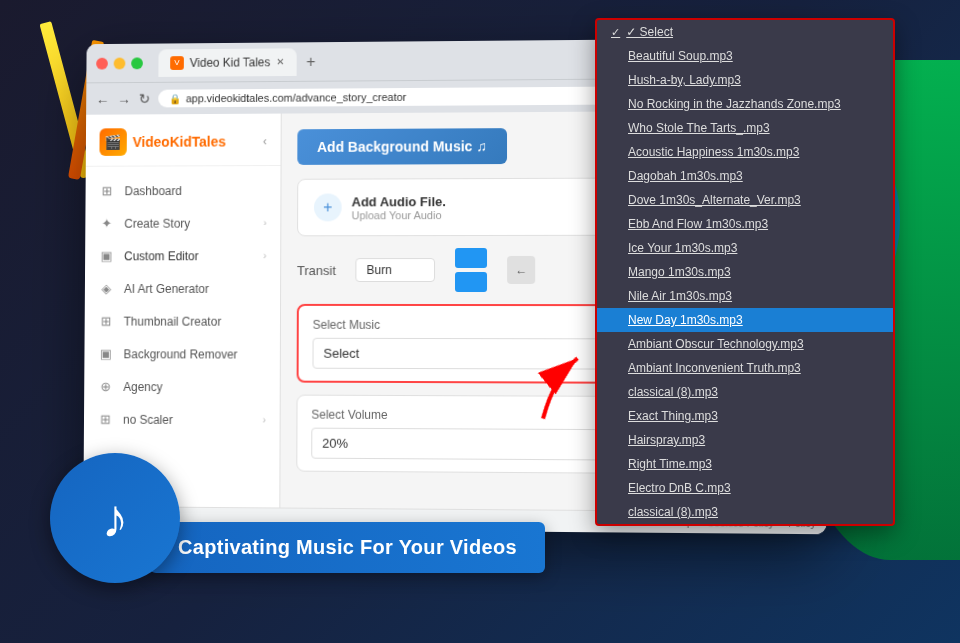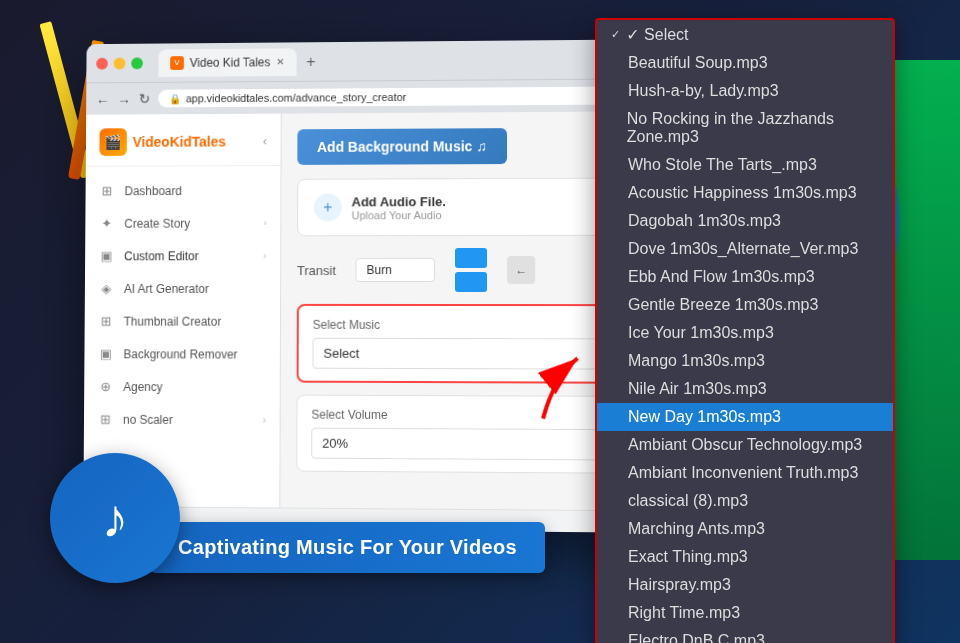--- a/index.html
+++ b/index.html
@@ -384,26 +384,27 @@
       background: #3a3a4a;
       border-radius: 4px;
       border: 2px solid #cc0000;
       z-index: 100;
       overflow: hidden;
       box-shadow: 0 8px 24px rgba(0,0,0,0.4);
     }
 
     .dropdown-item {
       padding: 5px 14px;
-      font-size: 16px;
+      font-size: 12px;
       color: #ddd;
       cursor: pointer;
       display: flex;
       align-items: center;
       gap: 6px;
+      text-decoration: underline;
     }
 
     .dropdown-item.selected {
       background: #1a7fd4;
       color: white;
     }
 
     .dropdown-item.checked::before {
       content: '✓';
       color: #ddd;
@@ -642,29 +643,27 @@
 <div class="dropdown-menu" id="dropdown-menu">
 <div class="dropdown-item checked">✓ Select</div>
     <div class="dropdown-item">  Beautiful Soup.mp3</div>
     <div class="dropdown-item">  Hush-a-by, Lady.mp3</div>
     <div class="dropdown-item">  No Rocking in the Jazzhands Zone.mp3</div>
     <div class="dropdown-item">  Who Stole The Tarts_.mp3</div>
     <div class="dropdown-item">  Acoustic Happiness 1m30s.mp3</div>
     <div class="dropdown-item">  Dagobah 1m30s.mp3</div>
     <div class="dropdown-item">  Dove 1m30s_Alternate_Ver.mp3</div>
     <div class="dropdown-item">  Ebb And Flow 1m30s.mp3</div>
-    <div class="dropdown-item">  Gentle Breeze 1m30s.mp3</div>
     <div class="dropdown-item">  Ice Your 1m30s.mp3</div>
     <div class="dropdown-item">  Mango 1m30s.mp3</div>
     <div class="dropdown-item">  Nile Air 1m30s.mp3</div>
     <div class="dropdown-item selected">  New Day 1m30s.mp3</div>
     <div class="dropdown-item">  Ambiant Obscur Technology.mp3</div>
     <div class="dropdown-item">  Ambiant Inconvenient Truth.mp3</div>
     <div class="dropdown-item">  classical (8).mp3</div>
-    <div class="dropdown-item">  Marching Ants.mp3</div>
     <div class="dropdown-item">  Exact Thing.mp3</div>
     <div class="dropdown-item">  Hairspray.mp3</div>
     <div class="dropdown-item">  Right Time.mp3</div>
     <div class="dropdown-item">  Electro DnB C.mp3</div>
     <div class="dropdown-item">  classical (8).mp3</div>
   </div>
 
 <div style="position:absolute; top:356px; left:520px; z-index:200; transform: rotate(-30deg);">
   <svg width="80" height="60" viewBox="0 0 80 60">
     <defs>

